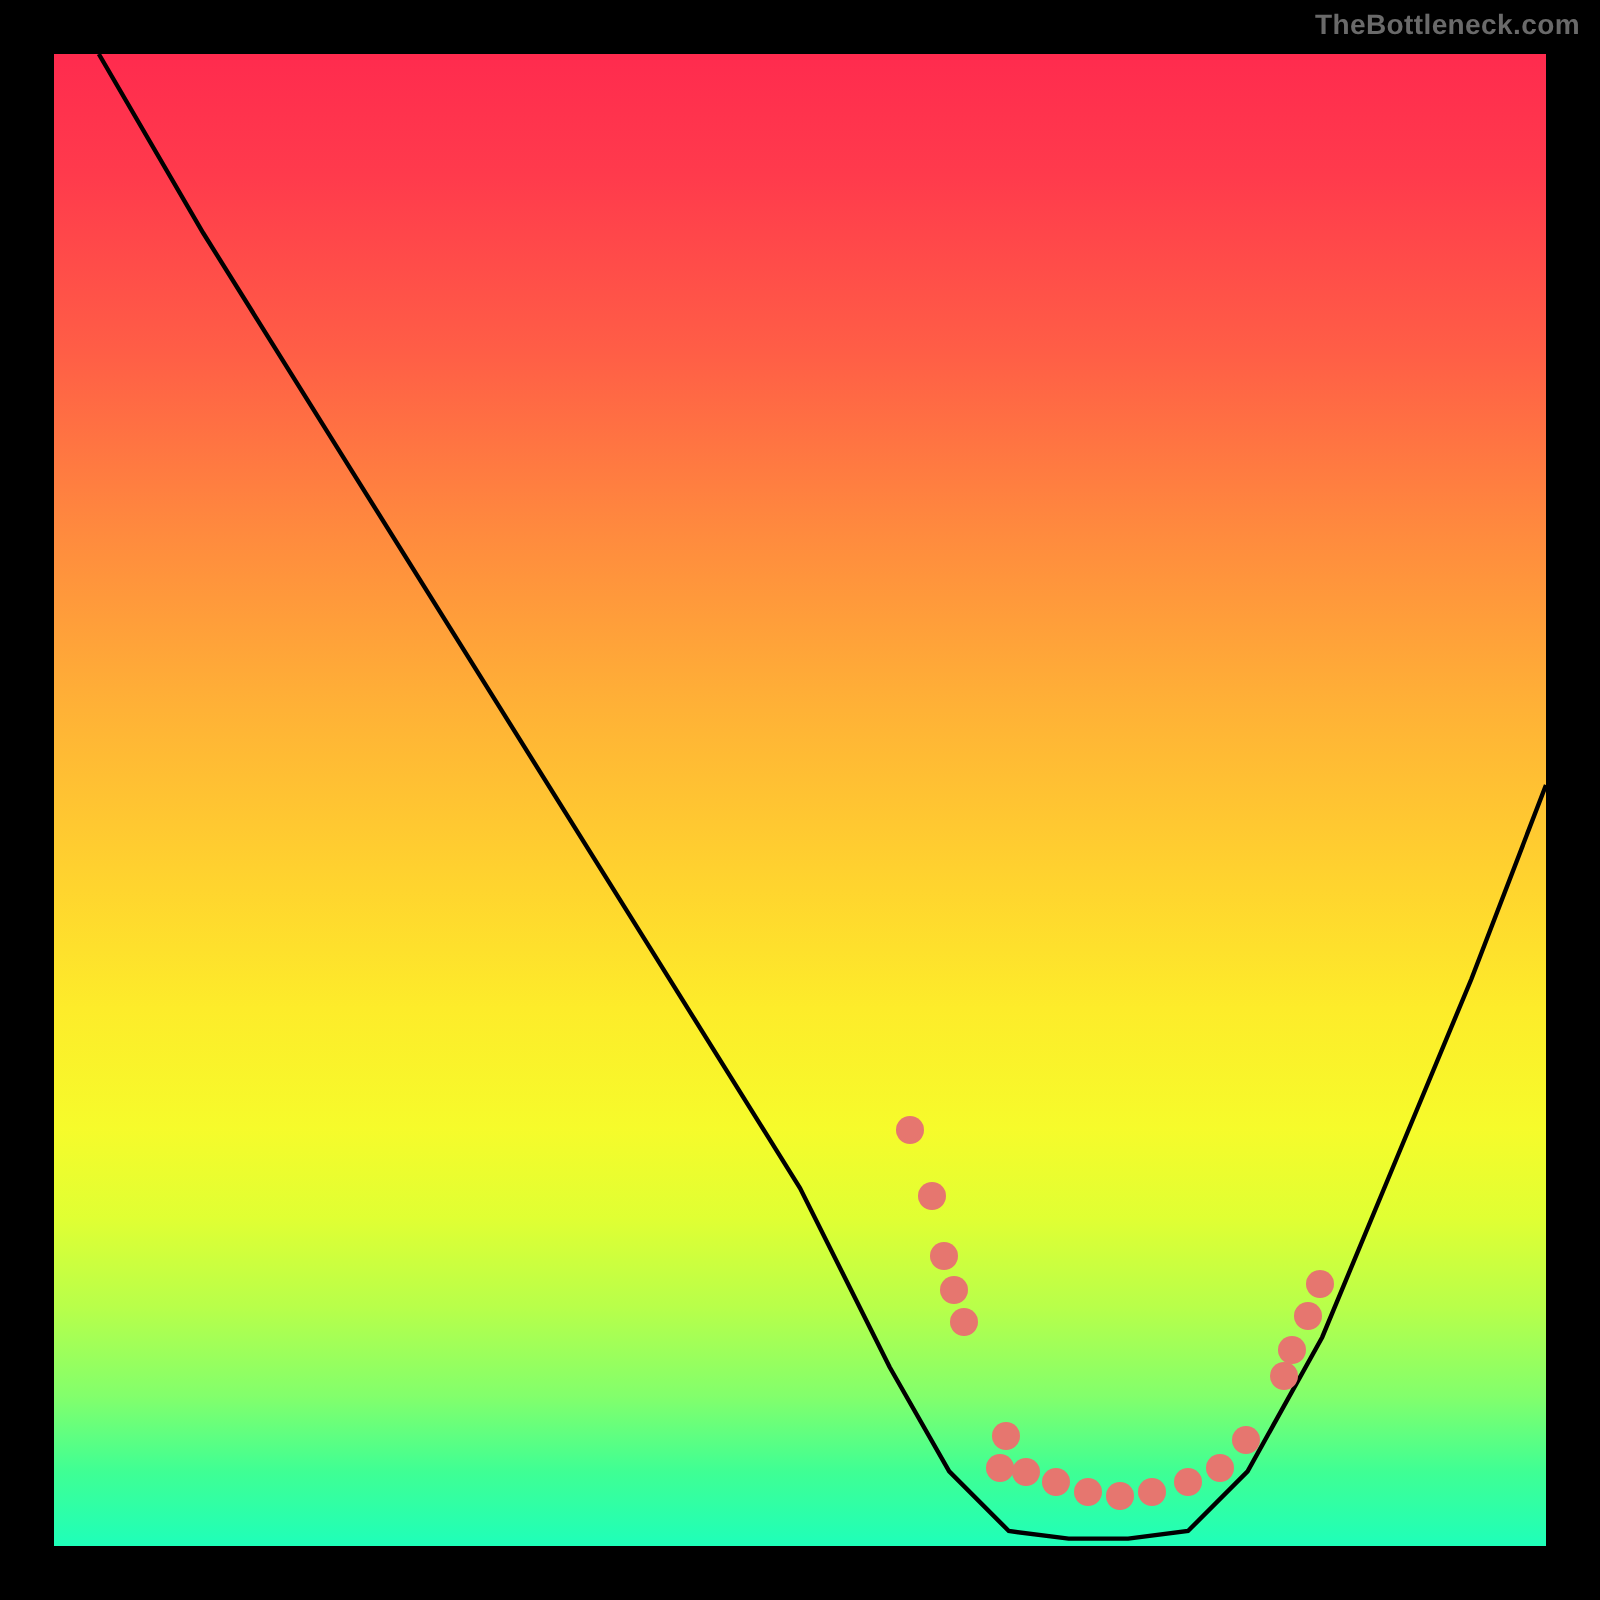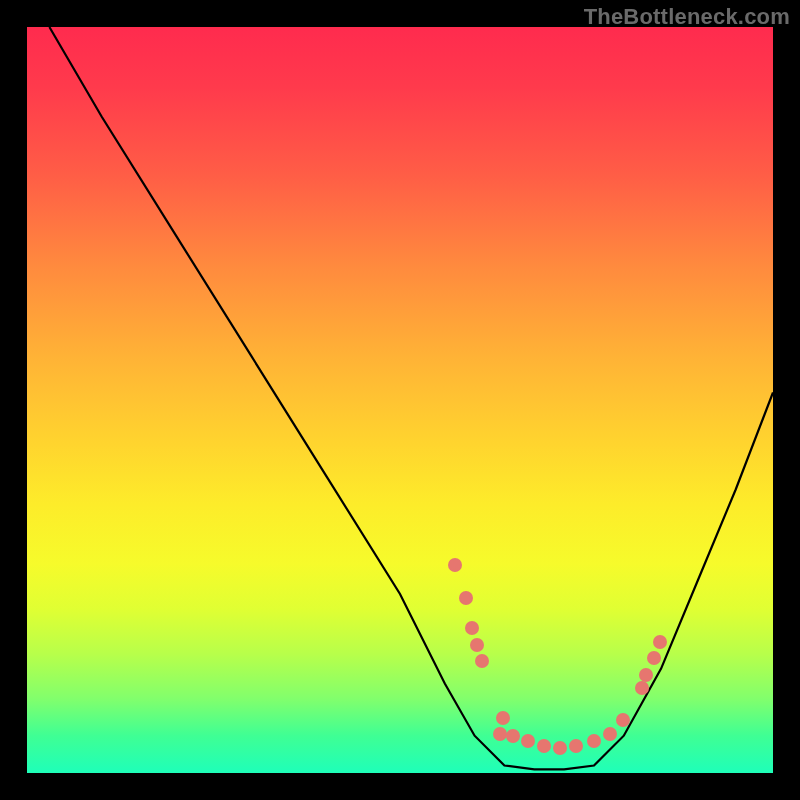--- a/index.html
+++ b/index.html
@@ -37,21 +37,21 @@
       #82ff6c 90%,
       #3fff94 95%,
       #1effb9 100%
     );
   }
   .watermark {
     position: absolute;
     top: 4px;
     right: 10px;
     color: #6a6a6a;
-    font-size: 22px;
+    font-size: 14px;
     font-weight: bold;
     letter-spacing: 0.2px;
     z-index: 10;
   }
   svg {
     position: absolute;
     left: 0;
     top: 0;
   }
 </style>

